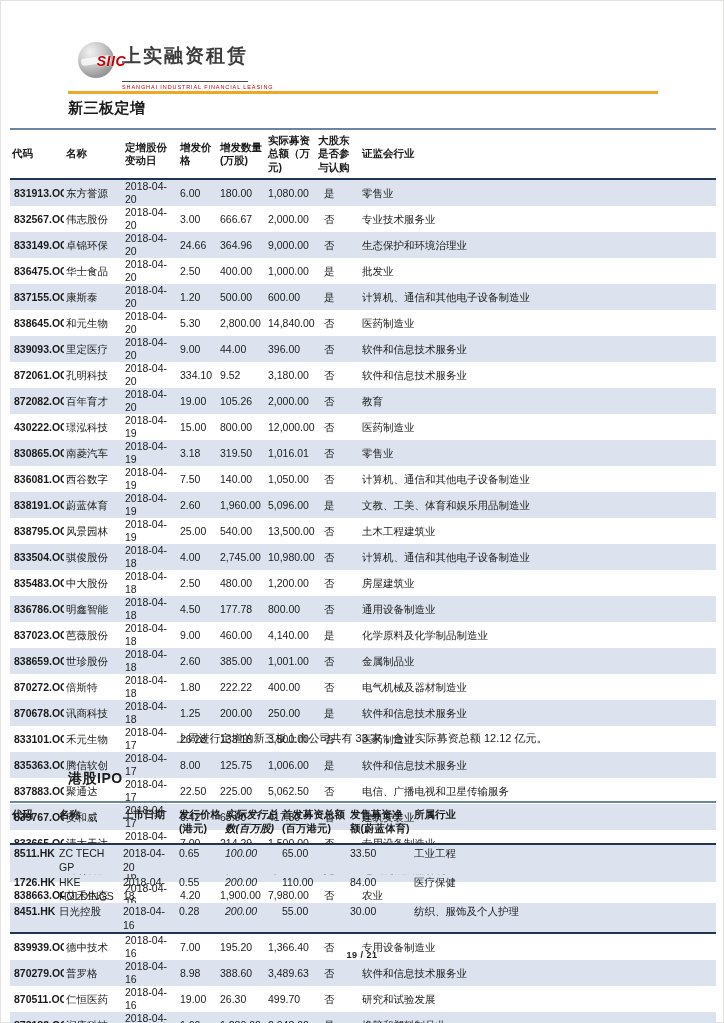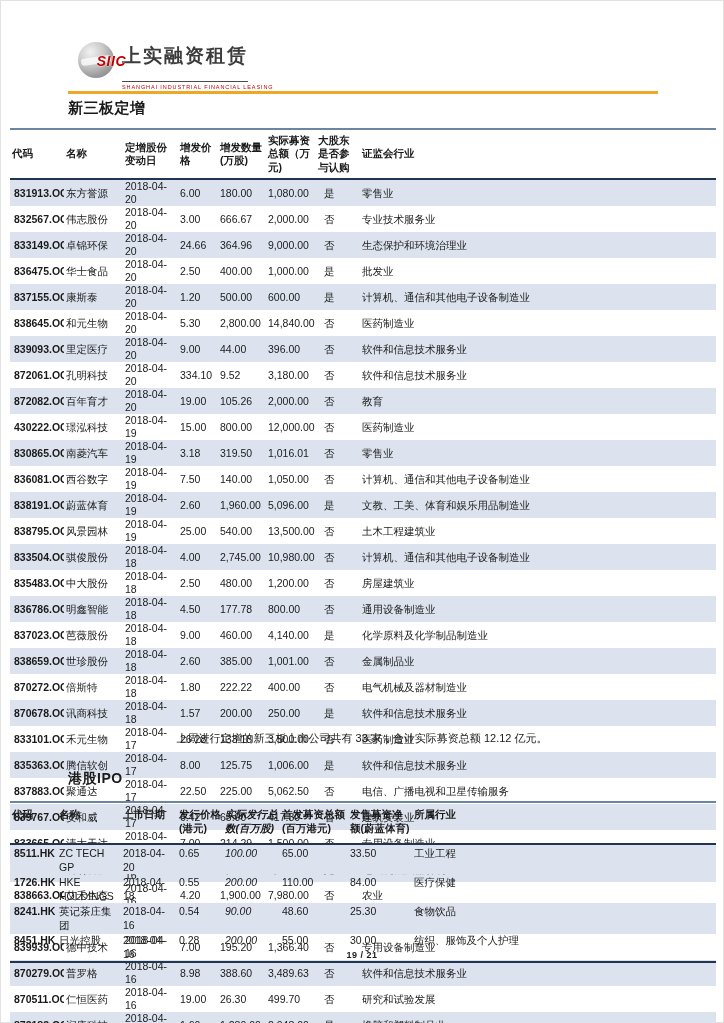--- a/index.html
+++ b/index.html
@@ -313,21 +313,21 @@
           <td class="c3">1.80</td>
           <td class="c4">222.22</td>
           <td class="c5">400.00</td>
           <td class="c6">否</td>
           <td class="c7">电气机械及器材制造业</td>
         </tr>
         <tr>
           <td class="c0">870678.OC</td>
           <td class="c1">讯商科技</td>
           <td class="c2">2018-04-18</td>
-          <td class="c3">1.57</td>
+          <td class="c3">1.25</td>
           <td class="c4">200.00</td>
           <td class="c5">250.00</td>
           <td class="c6">是</td>
           <td class="c7">软件和信息技术服务业</td>
         </tr>
         <tr>
           <td class="c0">833101.OC</td>
           <td class="c1">禾元生物</td>
           <td class="c2">2018-04-17</td>
           <td class="c3">26.28</td>
@@ -481,30 +481,20 @@
           <td class="c0">1726.HK</td>
           <td class="c1">HKE HOLDINGS</td>
           <td class="c2">2018-04-18</td>
           <td class="c3">0.55</td>
           <td class="c4">200.00</td>
           <td class="c5">110.00</td>
           <td class="c6">84.00</td>
           <td class="c7">医疗保健</td>
         </tr>
         <tr>
-          <td class="c0">8241.HK</td>
-          <td class="c1">英记茶庄集团</td>
-          <td class="c2">2018-04-16</td>
-          <td class="c3">0.54</td>
-          <td class="c4">90.00</td>
-          <td class="c5">48.60</td>
-          <td class="c6">25.30</td>
-          <td class="c7">食物饮品</td>
-        </tr>
-        <tr>
           <td class="c0">8451.HK</td>
           <td class="c1">日光控股</td>
           <td class="c2">2018-04-16</td>
           <td class="c3">0.28</td>
           <td class="c4">200.00</td>
           <td class="c5">55.00</td>
           <td class="c6">30.00</td>
           <td class="c7">纺织、服饰及个人护理</td>
         </tr>
       </tbody>

